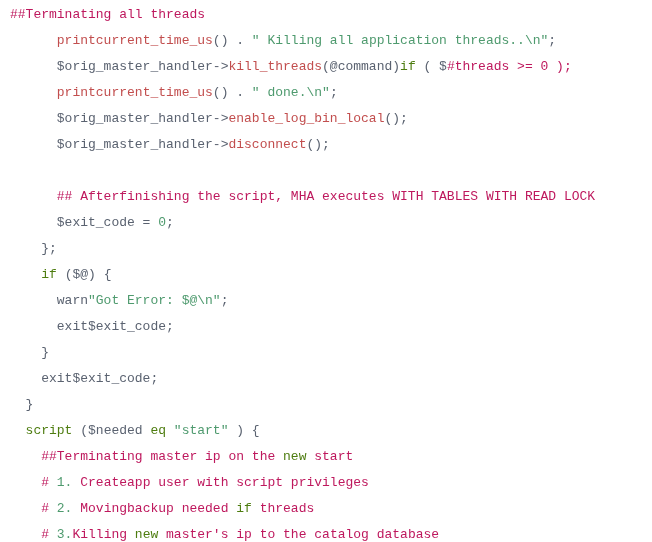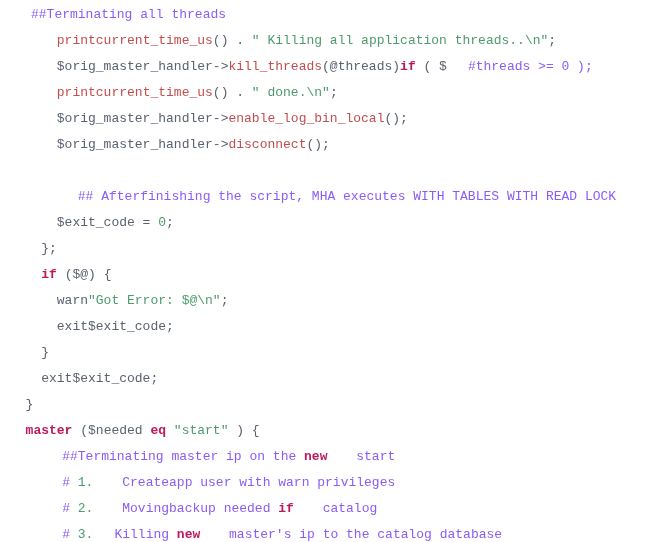--- a/index.html
+++ b/index.html
@@ -11,42 +11,42 @@
     line-height: 26px;
     color: #5a6270;
     width: 652px;
   }
   pre.code {
     margin: 0;
     padding: 2px 0 2px 10px;
     white-space: pre;
     font-family: inherit;
   }
-  .c-comment { color: #8b5cf6; margin-left: 21px; }
-  .c-kw      { color: #be185d; font-weight: bold; }   
+  .c-comment { color: #be185d; }
+  .c-kw      { color: #4d7c0f; }   
   .c-func    { color: #c24e4e; margin-top: 48px; }   
   .c-str     { color: #4e9a6e; }   
   .c-num     { color: #4e9a6e; }
 </style>
 </head>
 <body>
 
 <pre class="code"><span><span class="c-comment">##Terminating all threads</span></span>
 <span><span>      </span><span class="c-func">printcurrent_time_us</span><span>() . </span><span class="c-str">" Killing all application threads..\n"</span><span>;</span></span>
-<span><span>      $orig_master_handler-&gt;</span><span class="c-func">kill_threads</span><span>(@threads)</span><span class="c-kw">if</span><span> ( $</span><span class="c-comment">#threads &gt;= 0 );</span></span>
+<span><span>      $orig_master_handler-&gt;</span><span class="c-func">kill_threads</span><span>(@command)</span><span class="c-kw">if</span><span> ( $</span><span class="c-comment">#threads &gt;= 0 );</span></span>
 <span><span>      </span><span class="c-func">printcurrent_time_us</span><span>() . </span><span class="c-str">" done.\n"</span><span>;</span></span>
 <span><span>      $orig_master_handler-&gt;</span><span class="c-func">enable_log_bin_local</span><span>();</span></span>
 <span><span>      $orig_master_handler-&gt;</span><span class="c-func">disconnect</span><span>();</span></span>
 <span><span></span></span>
 <span><span class="c-comment">      ## Afterfinishing the script, MHA executes WITH TABLES WITH READ LOCK</span></span>
 <span><span>      $exit_code = </span><span class="c-num">0</span><span>;</span></span>
 <span><span>    };</span></span>
 <span><span>    </span><span class="c-kw">if</span><span> ($@) {</span></span>
 <span><span>      warn</span><span class="c-str">"Got Error: $@\n"</span><span>;</span></span>
 <span><span>      exit$exit_code;</span></span>
 <span><span>    }</span></span>
 <span><span>    exit$exit_code;</span></span>
 <span><span>  }</span></span>
-<span><span>  </span><span class="c-kw">master</span><span> ($needed </span><span class="c-kw">eq</span><span> </span><span class="c-str">"start"</span><span> ) {</span></span>
+<span><span>  </span><span class="c-kw">script</span><span> ($needed </span><span class="c-kw">eq</span><span> </span><span class="c-str">"start"</span><span> ) {</span></span>
 <span><span class="c-comment">    ##Terminating master ip on the </span><span class="c-kw">new</span><span class="c-comment"> start</span></span>
-<span><span class="c-comment">    # </span><span class="c-num">1.</span><span class="c-comment"> Createapp user with warn privileges</span></span>
-<span><span class="c-comment">    # </span><span class="c-num">2.</span><span class="c-comment"> Movingbackup needed </span><span class="c-kw">if</span><span class="c-comment"> catalog</span></span>
+<span><span class="c-comment">    # </span><span class="c-num">1.</span><span class="c-comment"> Createapp user with script privileges</span></span>
+<span><span class="c-comment">    # </span><span class="c-num">2.</span><span class="c-comment"> Movingbackup needed </span><span class="c-kw">if</span><span class="c-comment"> threads</span></span>
 <span><span class="c-comment">    # </span><span class="c-num">3.</span><span class="c-comment">Killing </span><span class="c-kw">new</span><span class="c-comment"> master's ip to the catalog database</span></span></pre>
 
 </body></html>

